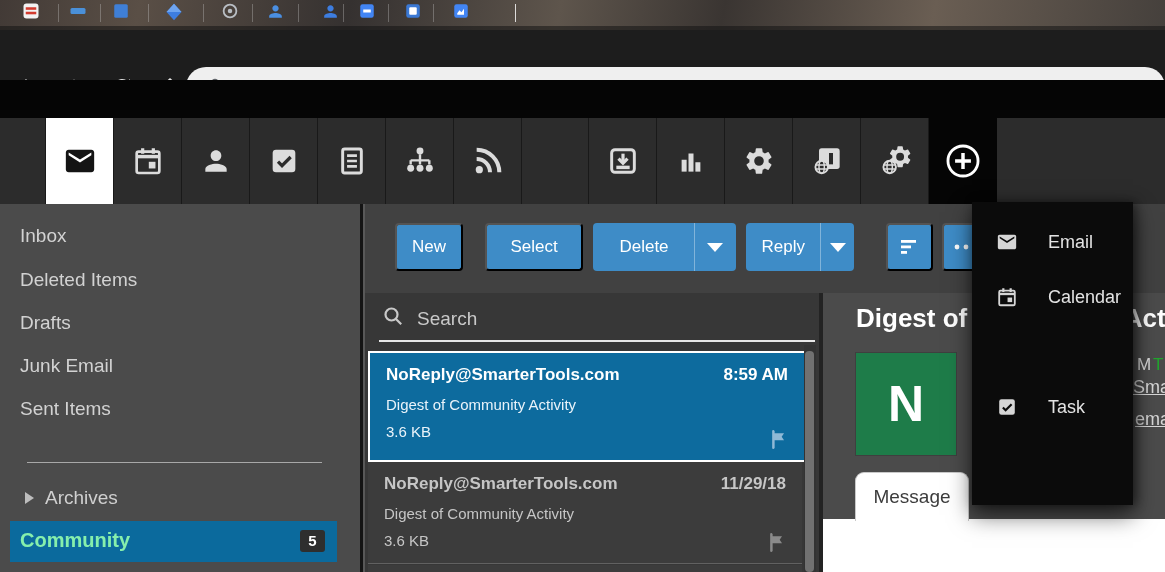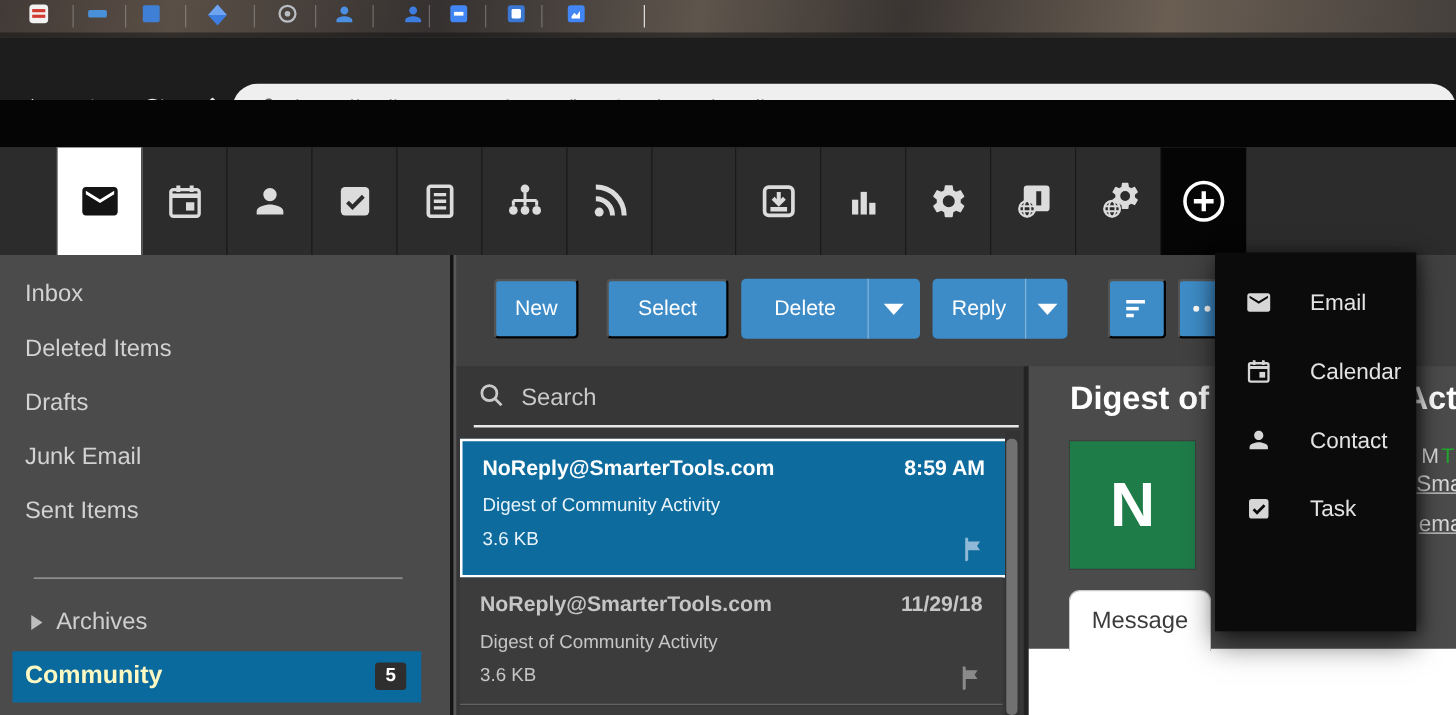--- a/index.html
+++ b/index.html
@@ -34,21 +34,21 @@
   .tcell.plus{background:#050505;color:#fff;}
   .hamburger{left:8px;top:150px;width:26px;height:22px;color:#cfcfcf;}
 
   
   .sidebar{left:0;top:204px;width:360px;height:368px;background:#4b4b4b;}
   .sitem{left:20px;font-size:19px;color:#d2d2d2;line-height:26px;white-space:nowrap;}
   .sdivider{left:27px;top:258px;width:295px;height:1px;background:#a8a8a8;}
   .tri{left:25px;top:288px;width:0;height:0;border-left:9px solid #bdbdbd;
     border-top:6px solid transparent;border-bottom:6px solid transparent;}
   .community{left:10px;top:317px;width:327px;height:41px;background:#0b6a9d;}
-  .community .lbl{position:absolute;left:10px;top:8px;font-size:20px;font-weight:bold;color:#fef9c3;}
+  .community .lbl{position:absolute;left:10px;top:8px;font-size:20px;font-weight:bold;color:#86efac;}
   .badge{position:absolute;right:12px;top:9px;min-width:17px;height:22px;padding:0 4px;
     background:#2e2e2e;border-radius:3px;color:#fff;font-size:15px;font-weight:bold;
     text-align:center;line-height:22px;}
   .vdiv1{left:360px;top:204px;width:3px;height:368px;background:#141414;}
   .mainarea{left:363px;top:204px;width:802px;height:368px;background:#414141;border-left:2px solid #585858;}
 
   .btn{position:absolute;top:19px;height:48px;background:#3e8cc7;border-radius:4px;
     color:#fff;font-size:17px;display:flex;align-items:center;justify-content:center;}
   .btn .lbl{padding:0 4px;}
   .splitdiv{width:1px;height:48px;background:rgba(255,255,255,.35);}
@@ -540,28 +540,20 @@
       <span class="ic">
           <svg width="22" height="22" viewBox="0 0 24 24">
             <path d="M5 5h14a1.5 1.5 0 0 1 1.5 1.5v13A1.5 1.5 0 0 1 19 21H5a1.5 1.5 0 0 1-1.5-1.5v-13A1.5 1.5 0 0 1 5 5z" fill="none" stroke="currentColor" stroke-width="2"></path>
             <path d="M3.5 8.7h17" stroke="currentColor" stroke-width="2.6"></path>
             <path d="M8 2.5v4M16 2.5v4" stroke="currentColor" stroke-width="2.4"></path>
             <rect x="12.6" y="12.6" width="5" height="5" fill="currentColor"></rect>
           </svg>
         </span>
       <span class="lbl">Calendar</span>
     </div>
-    <div class="mrow" style="top:125px">
-      <span class="ic">
-          <svg width="22" height="22" viewBox="0 0 24 24" fill="currentColor">
-            <path d="M12 12c2.21 0 4-1.79 4-4s-1.79-4-4-4-4 1.79-4 4 1.79 4 4 4zm0 2c-2.67 0-8 1.34-8 4v2h16v-2c0-2.66-5.33-4-8-4z"></path>
-          </svg>
-        </span>
-      <span class="lbl">Contact</span>
-    </div>
     <div class="mrow" style="top:180px">
       <span class="ic">
           <svg width="22" height="22" viewBox="0 0 24 24">
             <rect x="3.5" y="3.5" width="17" height="17" rx="2.5" fill="currentColor"></rect>
             <path d="M7.5 12.5l3 3 6.5-6.5" fill="none" stroke="#0b0b0b" stroke-width="2.4"></path>
           </svg>
         </span>
       <span class="lbl">Task</span>
     </div>
   </div>

